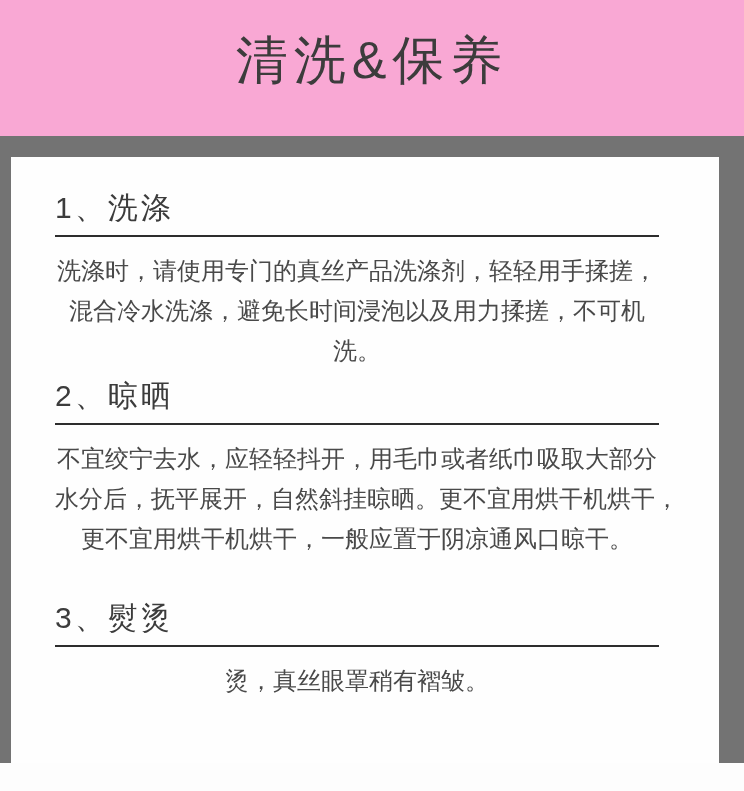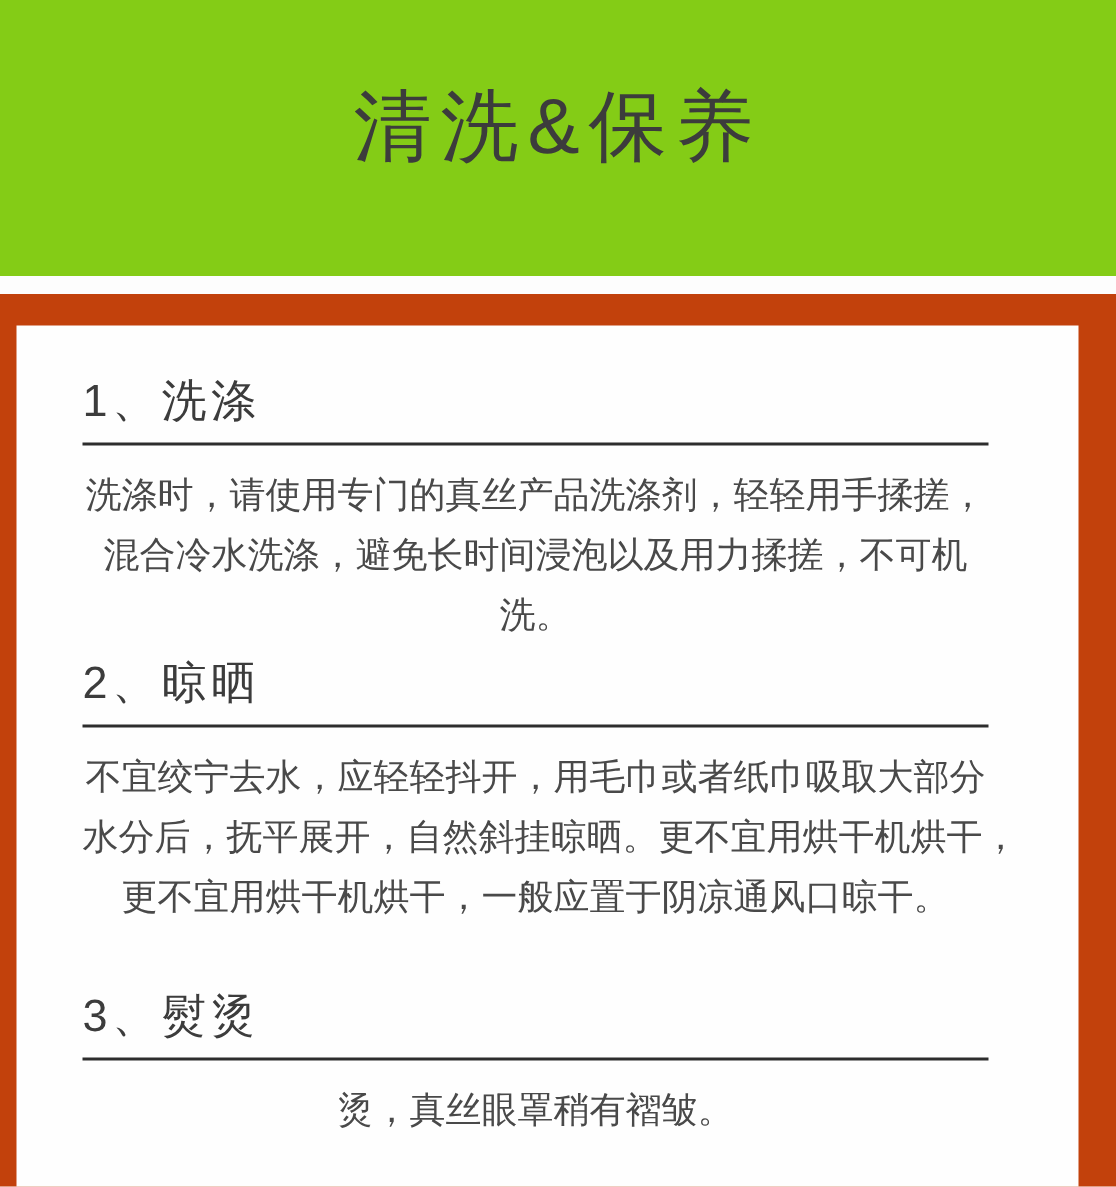--- a/index.html
+++ b/index.html
@@ -8,43 +8,42 @@
     background: #fdfdfd;
     font-family: "Liberation Sans", sans-serif;
   }
   body {
     width: 744px;
     height: 791px;
     overflow: hidden;
   }
   
   .title-area {
-    height: 184px;
+    height: 136px;
     display: flex;
     justify-content: center;
     align-items: center;
     padding-bottom: 14px;
     box-sizing: border-box;
-    background: #84cc16;
+    background: #f9a8d4;
   }
   .page-title {
     margin: 0;
     font-size: 52px;
     font-weight: 400;
     letter-spacing: 6px;
     color: #3c3c3c;
     white-space: nowrap;
   }
   
   .band {
     height: 627px;
     box-sizing: border-box;
     padding: 21px 25px 0 11px;
-    background: #c2410c;
-    margin-top: 12px;
+    background: #737373;
   }
   .card {
     height: 100%;
     box-sizing: border-box;
     background: #fefefe;
     padding: 34px 60px 0 44px;
   }
   
   .section { margin: 0; }
   .section + .section-2 { margin-top: 8px; }

